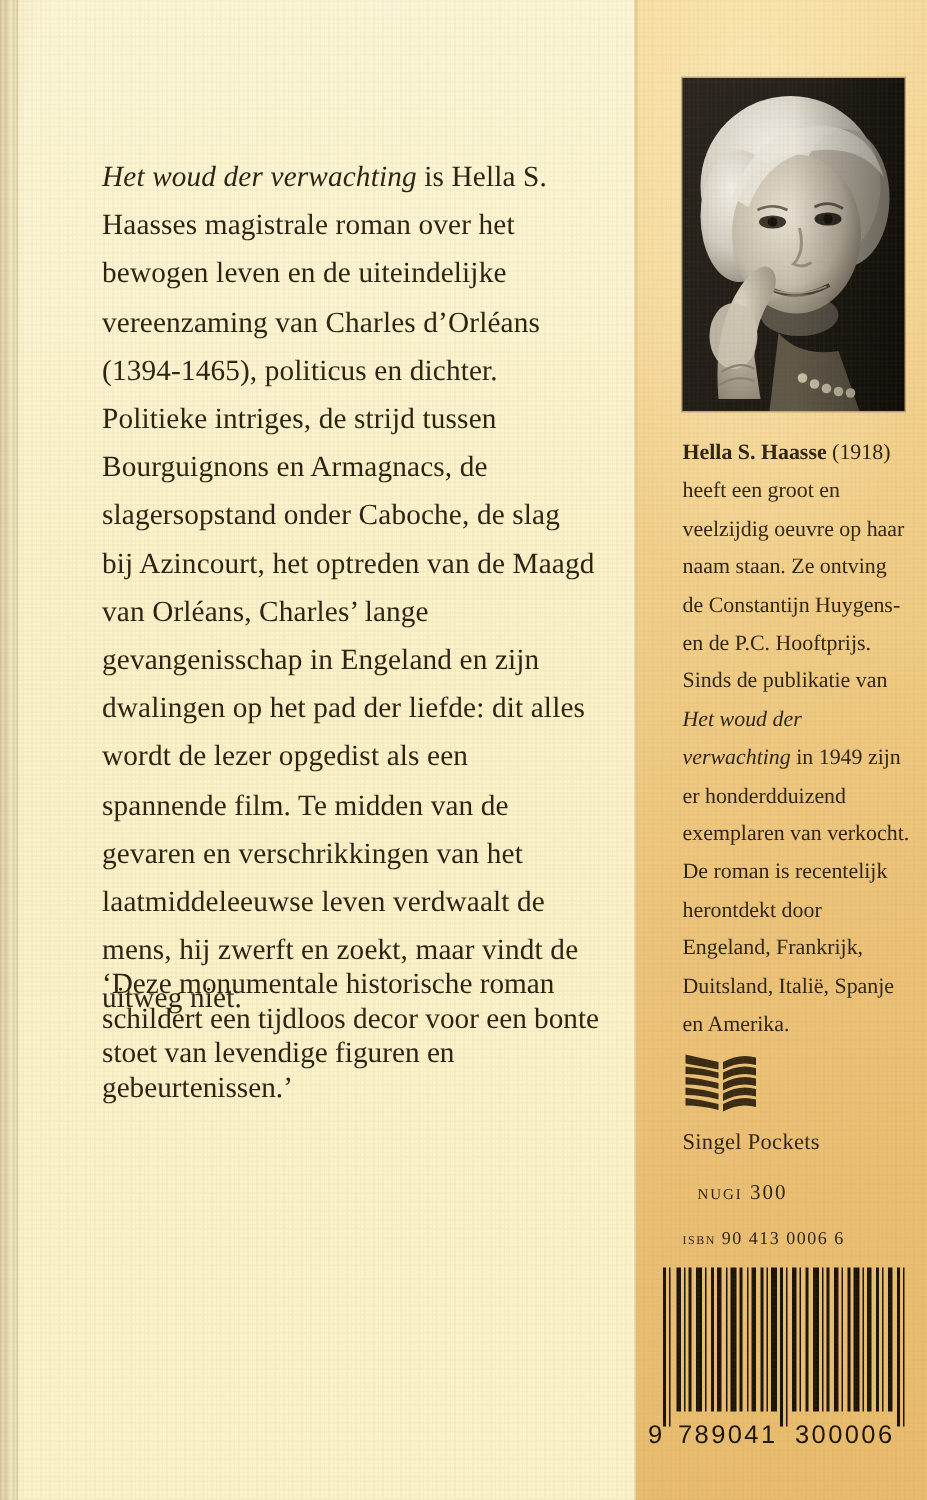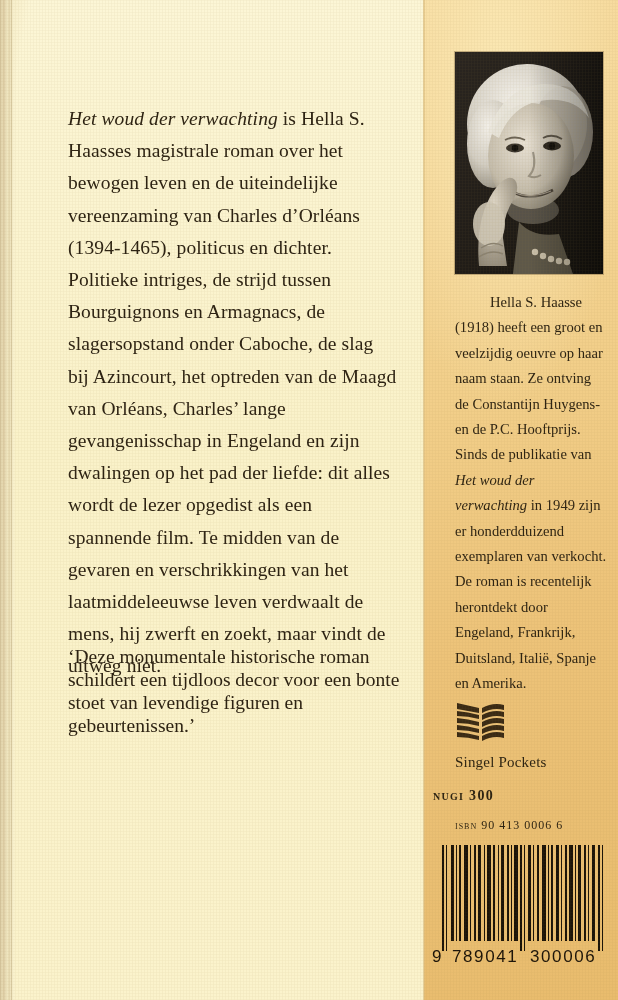--- a/index.html
+++ b/index.html
@@ -111,46 +111,45 @@
   
   .bio {
     position: absolute;
     left: 455px; top: 290px;
     width: 152px;
     color: #2d2312;
     font-size: 14.6px;
     line-height: 25.4px;
   }
   .bio p { margin: 0; }
-  .bio .name { font-weight: normal; margin-left: 35px; }
+  .bio .name { font-weight: bold; }
   .bio .ital { font-style: italic; }
 
   
   .logo {
     position: absolute;
     left: 455px; top: 699px;
     width: 52px; height: 46px;
   }
   .logo svg { display: block; }
 
   .imprint {
     position: absolute;
     left: 455px; top: 754px;
     color: #2d2312;
     font-size: 15px;
     letter-spacing: .2px;
   }
   .nugi {
     position: absolute;
-    left: 433px; top: 788px;
+    left: 465px; top: 788px;
     color: #2d2312;
     font-size: 14px;
     letter-spacing: 1.3px;
     font-variant: small-caps;
-    font-weight: bold;
   }
   .isbn {
     position: absolute;
     left: 455px; top: 818px;
     color: #2d2312;
     font-size: 12px;
     letter-spacing: 1.0px;
     font-variant: small-caps;
   }
 

